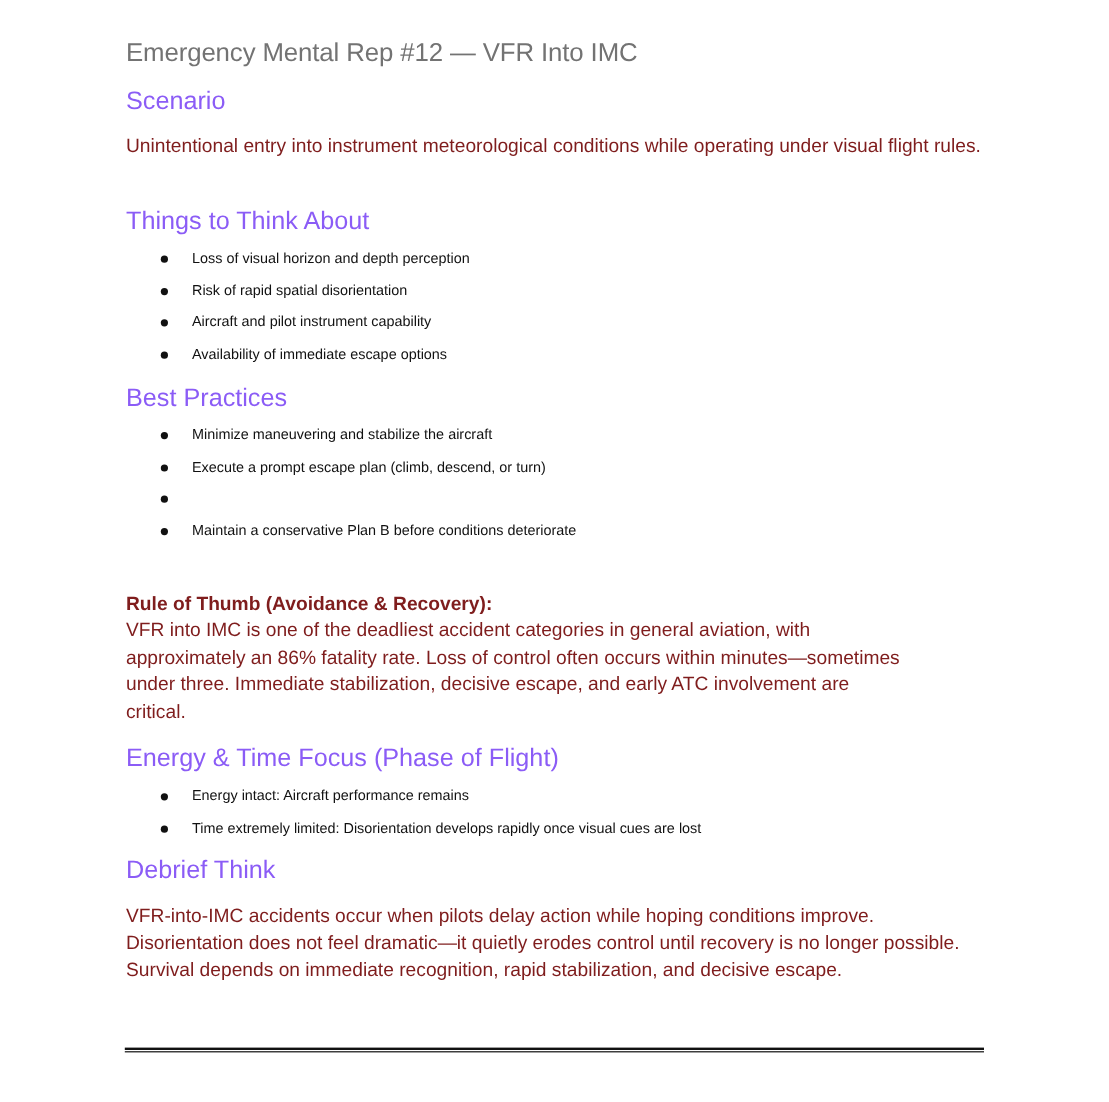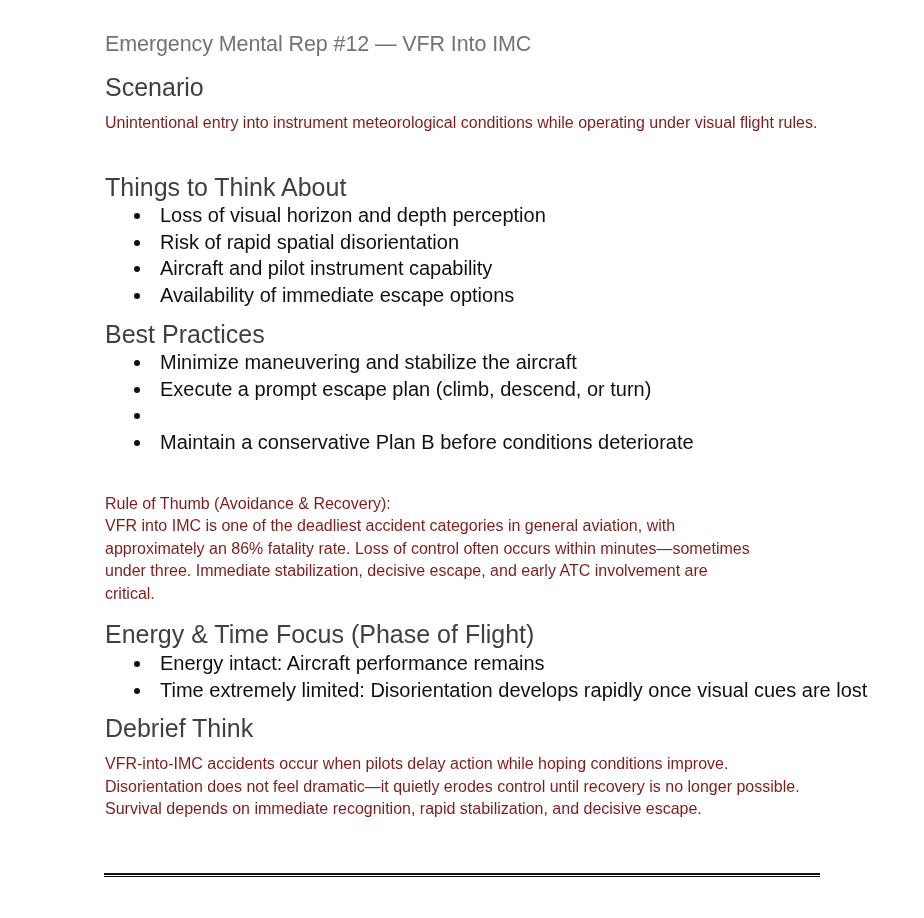--- a/index.html
+++ b/index.html
@@ -1,24 +1,24 @@
 <!DOCTYPE html>
 <html><head>
 <meta charset="utf-8">
 <style>
   html, body { margin: 0; padding: 0; background: #ffffff; }
   body { width: 924px; height: 918px; position: relative; overflow: hidden;
          font-family: "Liberation Sans", "DejaVu Sans", sans-serif; color: #111111; }
   .page { position: absolute; left: 105px; top: 0; width: 715px; }
   .title { position: absolute; top: 32px; left: 0; font-size: 21.5px; color: #737373; white-space: nowrap; letter-spacing: -0.1px; }
-  .h2 { position: absolute; left: 0; font-size: 25px; color: #404040; white-space: nowrap; }
+  .h2 { position: absolute; left: 0; font-size: 21px; color: #8b5cf6; white-space: nowrap; }
   .para { position: absolute; left: 0; width: 720px; font-size: 16px; line-height: 22.5px; color: #7f1d1d; }
-  .bold { font-weight: normal; }
+  .bold { font-weight: bold; }
   ul.bullets { position: absolute; left: 0; margin: 0; padding: 0; list-style: none; }
-  ul.bullets li { position: relative; padding-left: 55px; font-size: 20px; height: 26.5px; line-height: 26.5px; white-space: nowrap; }
+  ul.bullets li { position: relative; padding-left: 55px; font-size: 12px; height: 26.5px; line-height: 26.5px; white-space: nowrap; }
   ul.bullets li .dot { position: absolute; left: 29px; top: 11px; width: 6px; height: 6px; border-radius: 50%; background: #111; }
   .rule { position: absolute; left: 104px; top: 873px; width: 716px; height: 1px; border-top: 2px solid #111; border-bottom: 1px solid #111; }
 </style>
 </head>
 <body>
 
 <div class="page">
   <div class="title">Emergency Mental Rep #12 — VFR Into IMC</div>
 
   <div class="h2" style="top:73px">Scenario</div>

